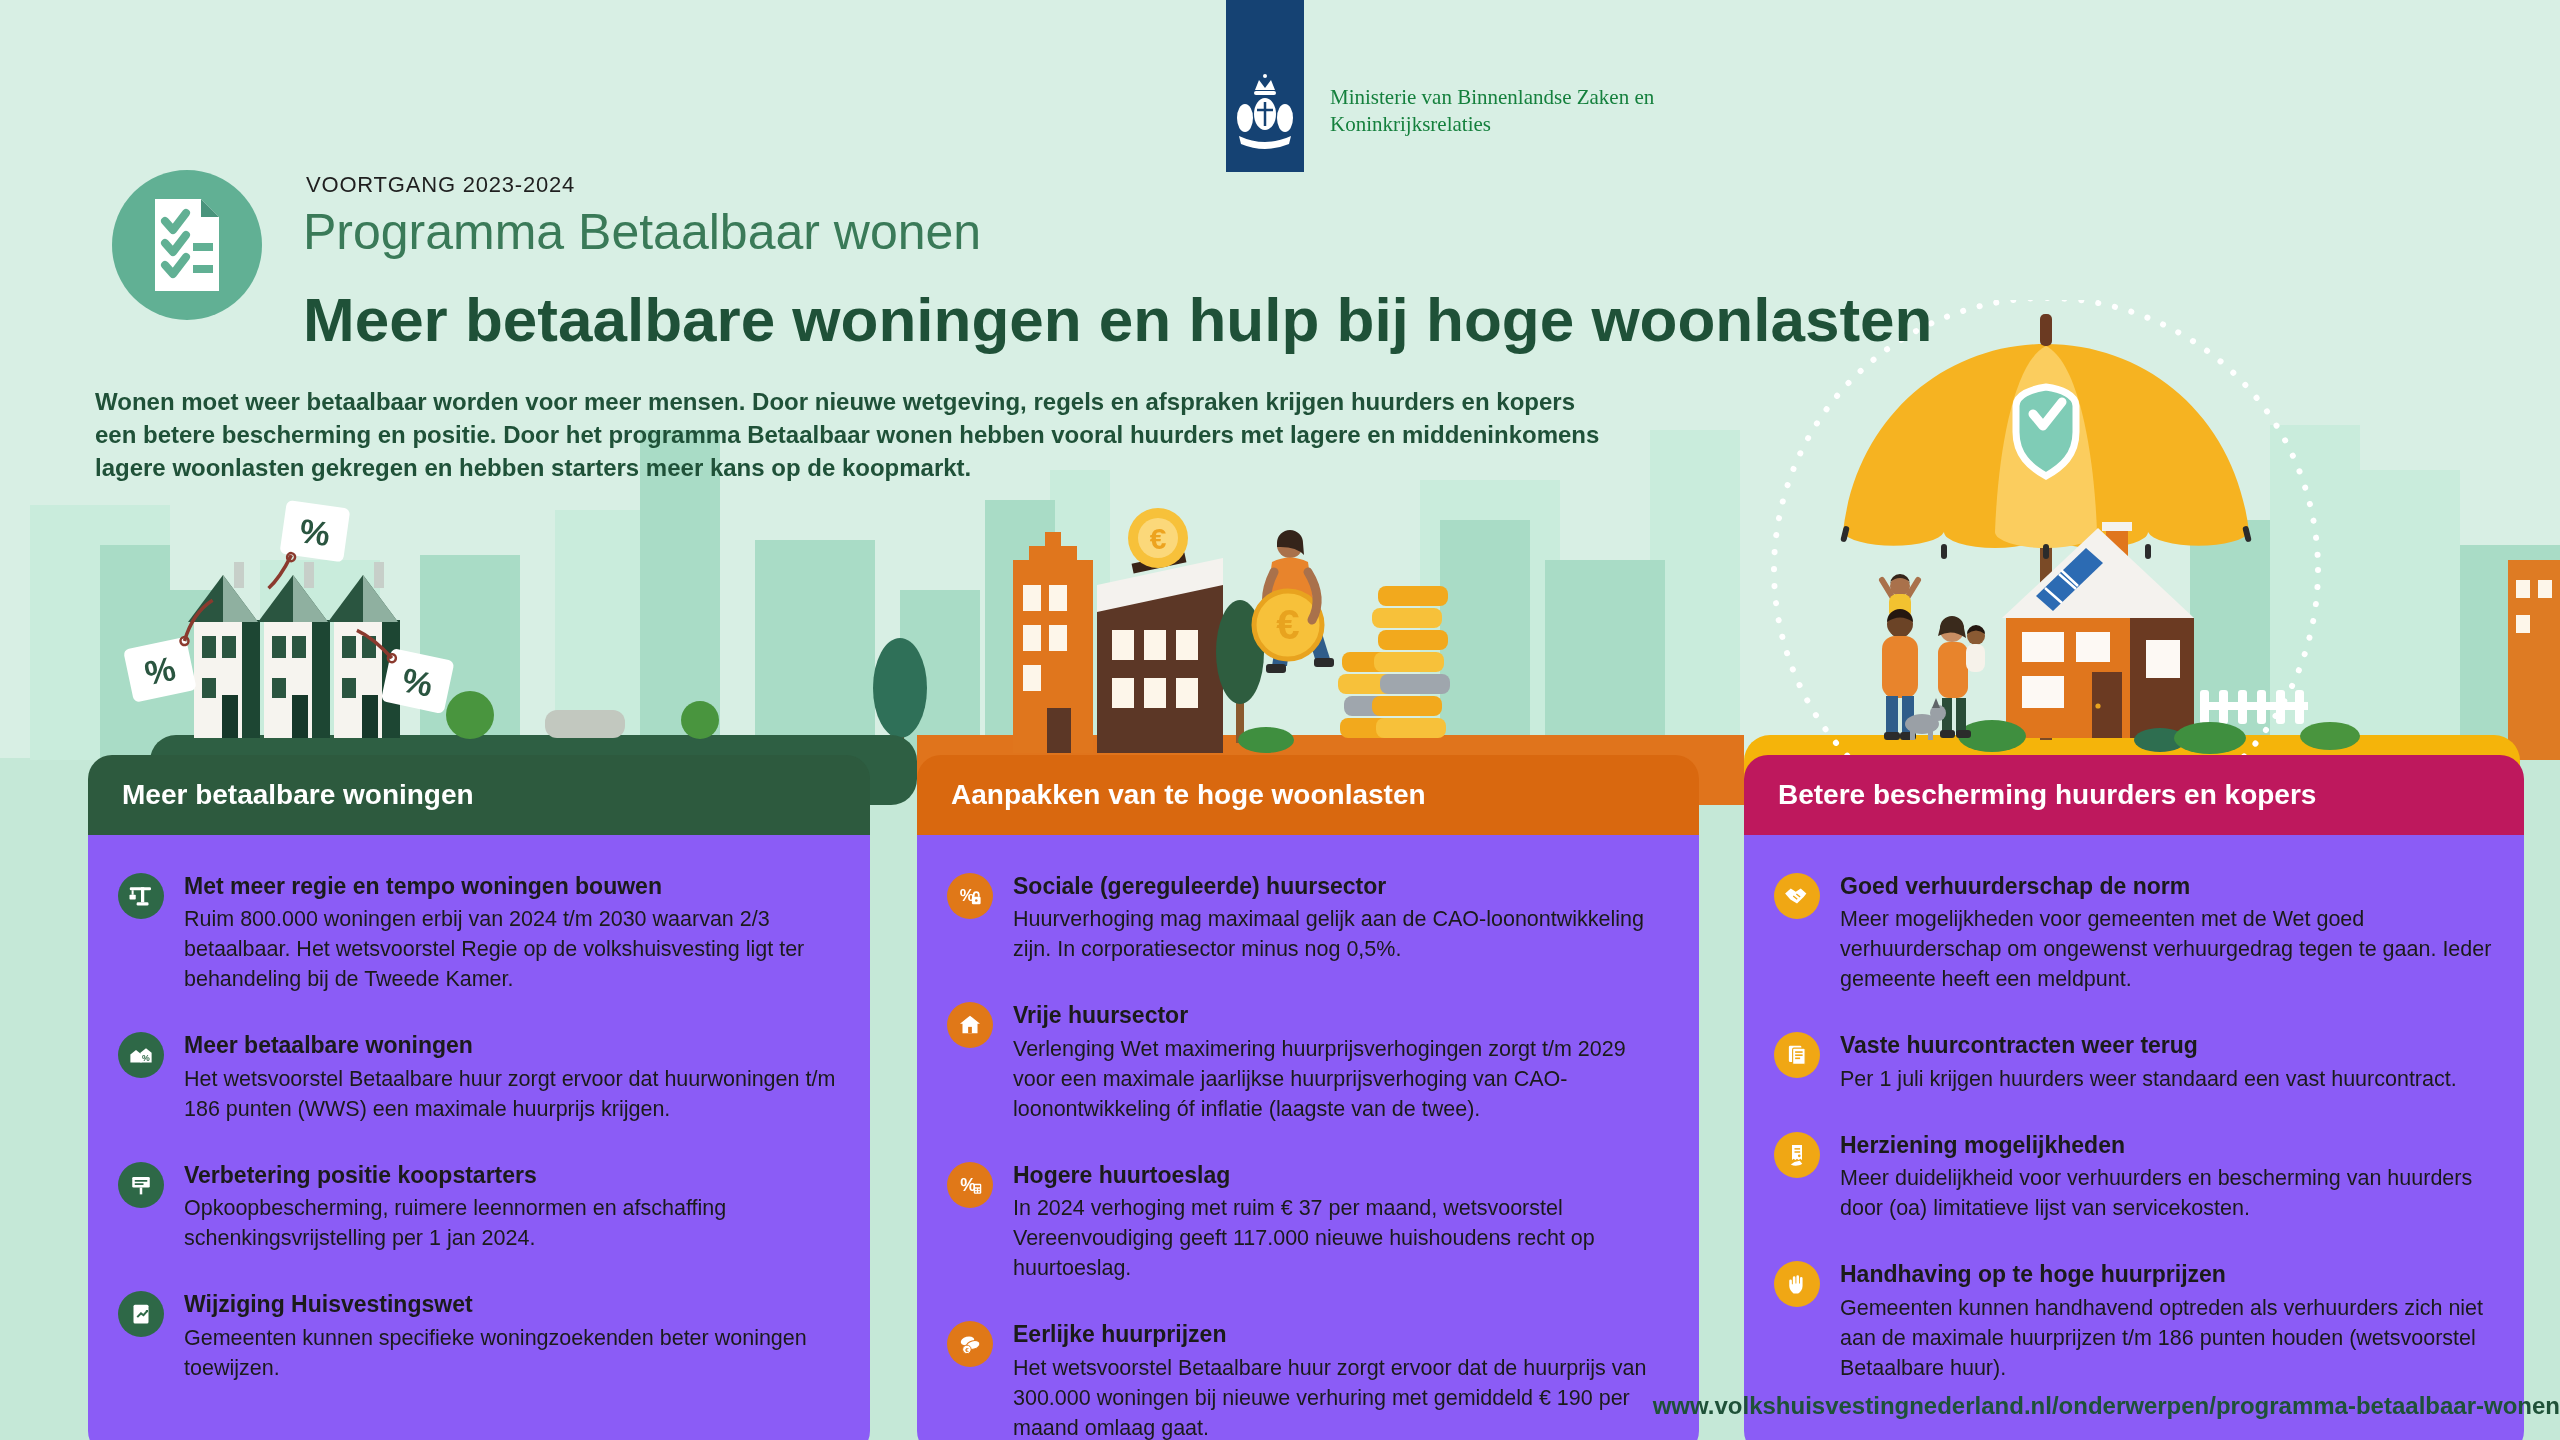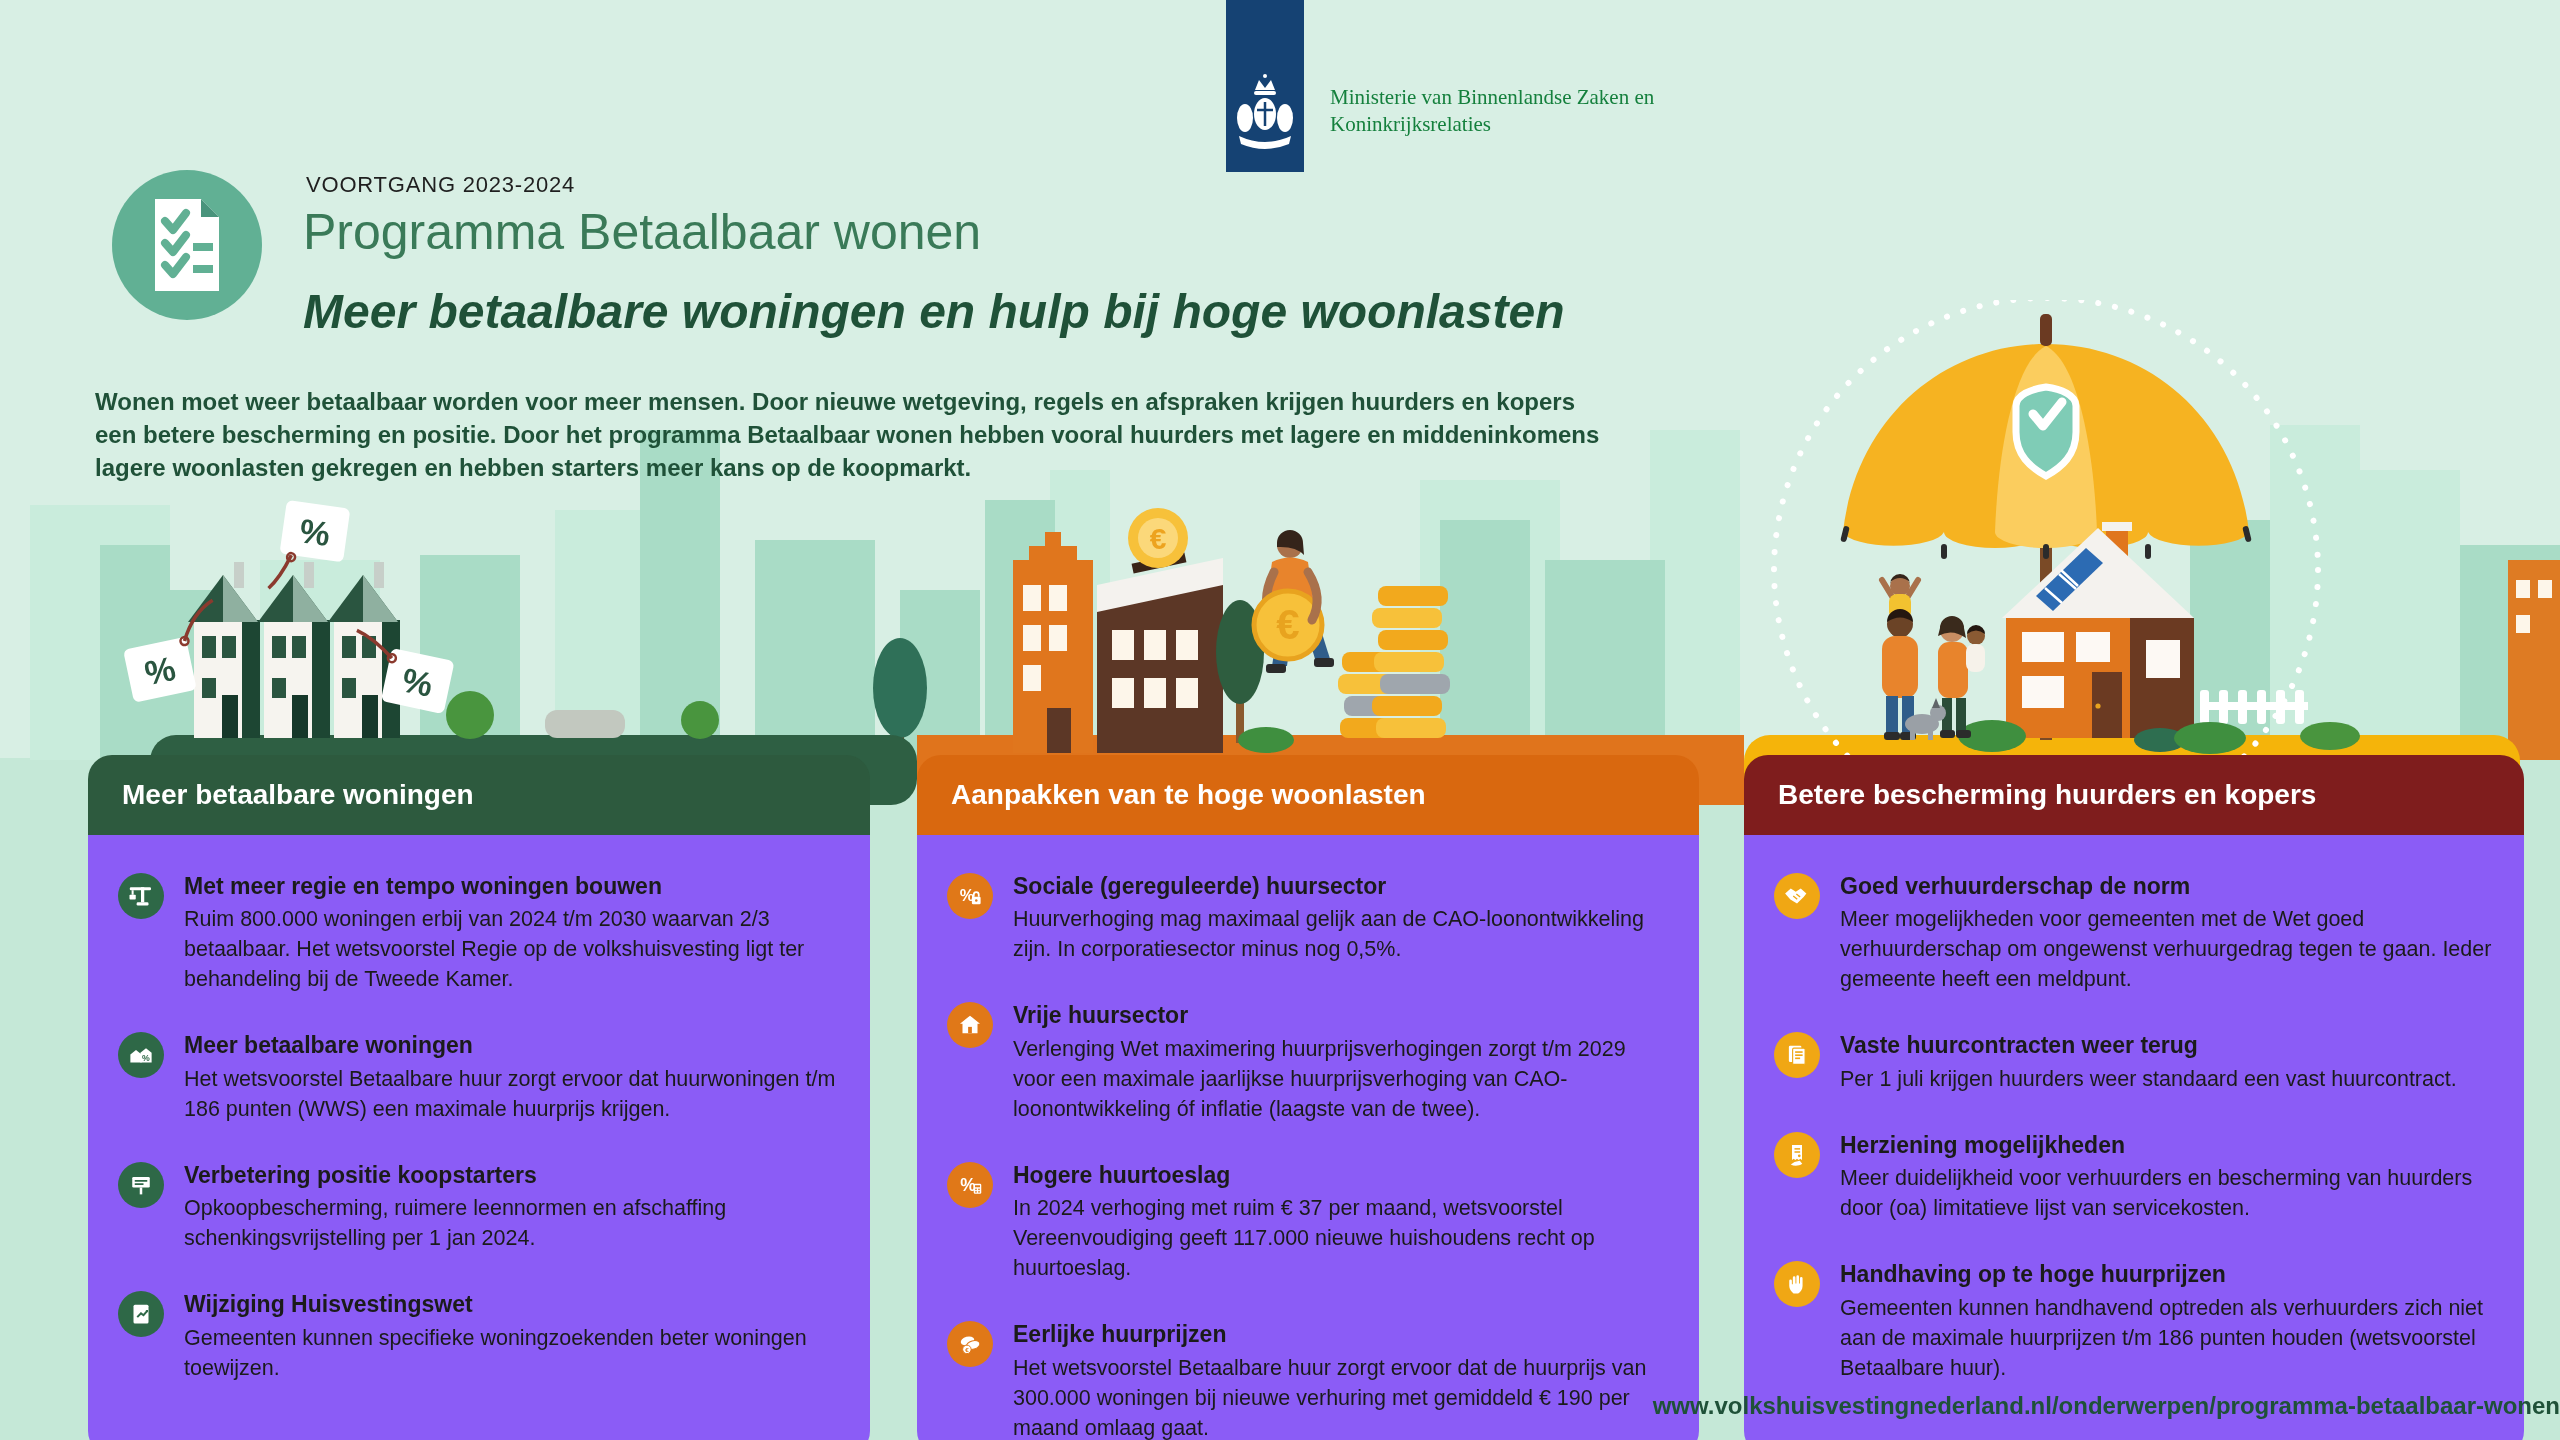--- a/index.html
+++ b/index.html
@@ -11,21 +11,21 @@
   
   #ribbon{position:absolute;left:1226px;top:0;width:78px;height:172px;background:#154273;}
   #ribbon svg{position:absolute;left:9px;top:74px;}
   #ministry{position:absolute;left:1330px;top:84px;font-family:"Liberation Serif",serif;
     font-size:21px;line-height:27px;color:#15803d;}
   
   #badge{position:absolute;left:112px;top:170px;width:150px;height:150px;border-radius:50%;
     background:#61b094;display:grid;place-items:center;}
   #kicker{position:absolute;left:306px;top:172px;font-size:22px;letter-spacing:.8px;color:#1f1f1f;}
   #title{position:absolute;left:303px;top:203px;font-size:50px;font-weight:400;color:#3a7a58;}
-  #subtitle{position:absolute;left:303px;top:284px;font-size:48px;font-weight:bold;color:#1f5138;font-style:italic;}
+  #subtitle{position:absolute;left:303px;top:284px;font-size:62px;font-weight:bold;color:#1f5138;}
   #intro{position:absolute;left:95px;top:385px;font-size:24px;font-weight:bold;color:#1f5138;line-height:33px;}
   #intro div{white-space:nowrap;}
   
   .card{position:absolute;top:755px;width:782px;height:632px;}
   .card:nth-child(1){left:88px;}
   .card:nth-child(2){left:917px;}
   .card:nth-child(3){left:1744px;width:780px;}
   .card-head{height:80px;border-radius:24px 24px 0 0;display:flex;align-items:center;padding:0 0 0 34px;box-sizing:border-box;}
   .card-head h2{margin:0;font-size:28px;font-weight:bold;color:#ffffff;}
   .card-body{background:#8b5cf6;height:620px;border-radius:0 0 24px 24px;box-sizing:border-box;
@@ -455,21 +455,21 @@
               </svg>
             </span>
             <div class="item-text">
               <h3>Eerlijke huurprijzen</h3>
               <p>Het wetsvoorstel Betaalbare huur zorgt ervoor dat de huurprijs van 300.000 woningen bij nieuwe verhuring met gemiddeld € 190 per maand omlaag gaat.</p>
             </div>
           </div>
         </div>
       </div>
       <div class="card">
-        <div class="card-head" style="background: #7f1d1d;">
+        <div class="card-head" style="background: #be185d;">
           <h2>Betere bescherming huurders en kopers</h2>
         </div>
         <div class="card-body">
           <div class="item">
             <span class="item-icon" style="background: rgb(240, 167, 20);">
               <svg viewBox="0 0 24 24" fill="#ffffff">
                 <path d="M2.5 10l4.5-4 4 2.5L15 6l4.5 4-2.2 2.7L12 18l-5.3-3.3z"></path>
                 <path d="M9 12l3.2 2.6M11.5 10.4l3 2.4" stroke="#f0a714" stroke-width="1.1" fill="none"></path>
               </svg>
             </span>

